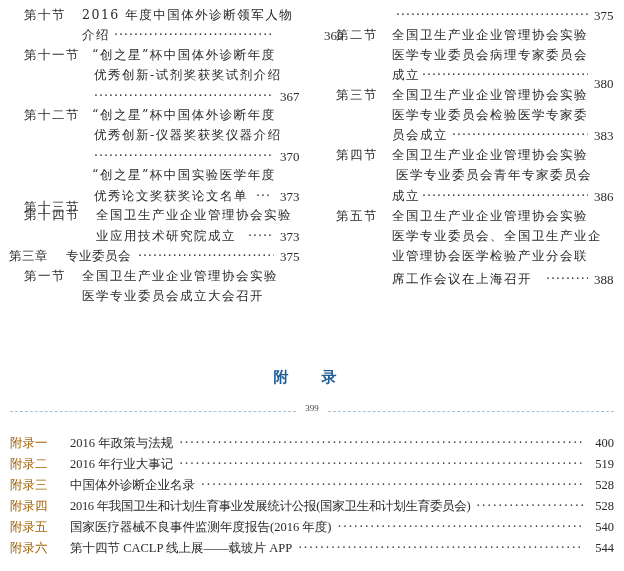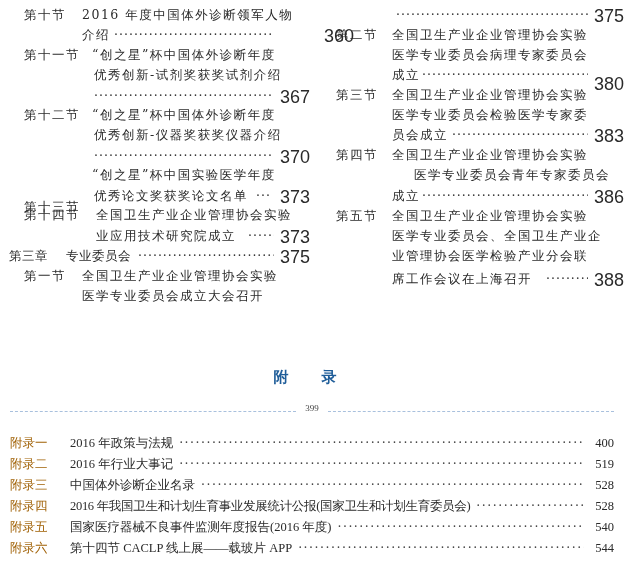--- a/index.html
+++ b/index.html
@@ -29,23 +29,23 @@
       position: absolute;
       font-size: 12.5px;
       line-height: 16px;
       white-space: nowrap;
       overflow: hidden;
       letter-spacing: 1px;
       color: #333;
     }
     .page {
       position: absolute;
-      font-size: 18px;
+      font-size: 13px;
       line-height: 16px;
-      font-family: Liberation Sans, sans-serif;
+      font-family: Liberation Serif, serif;
       letter-spacing: 0;
     }
     .appx-title {
       position: absolute;
       left: 0;
       width: 624px;
       top: 368px;
       text-align: center;
       font-family: "DejaVu Sans", "Liberation Sans", sans-serif;
       font-weight: bold;
@@ -186,21 +186,21 @@
       <span class="line" style="left:392px; top:87px;">全国卫生产业企业管理协会实验</span>
       <span class="line" style="left:392px; top:107px;">医学专业委员会检验医学专家委</span>
       <span class="line" style="left:392px; top:127px;">员会成立</span>
       <span class="leader" style="left:452px; top:127px; width:136px;">··································································</span>
       <span class="page" style="left:594px; top:128px;">383</span>
     </div>
 
     <div>
       <span class="line" style="left:336px; top:147px;">第四节</span>
       <span class="line" style="left:392px; top:147px;">全国卫生产业企业管理协会实验</span>
-      <span class="line" style="left:414px; top:167px;">医学专业委员会青年专家委员会</span>
+      <span class="line" style="left:396px; top:167px;">医学专业委员会青年专家委员会</span>
       <span class="line" style="left:392px; top:188px;">成立</span>
       <span class="leader" style="left:422px; top:188px; width:166px;">··································································</span>
       <span class="page" style="left:594px; top:189px;">386</span>
     </div>
 
     <div>
       <span class="line" style="left:336px; top:208px;">第五节</span>
       <span class="line" style="left:392px; top:208px;">全国卫生产业企业管理协会实验</span>
       <span class="line" style="left:392px; top:228px;">医学专业委员会、全国卫生产业企</span>
       <span class="line" style="left:392px; top:248px;">业管理协会医学检验产业分会联</span>

